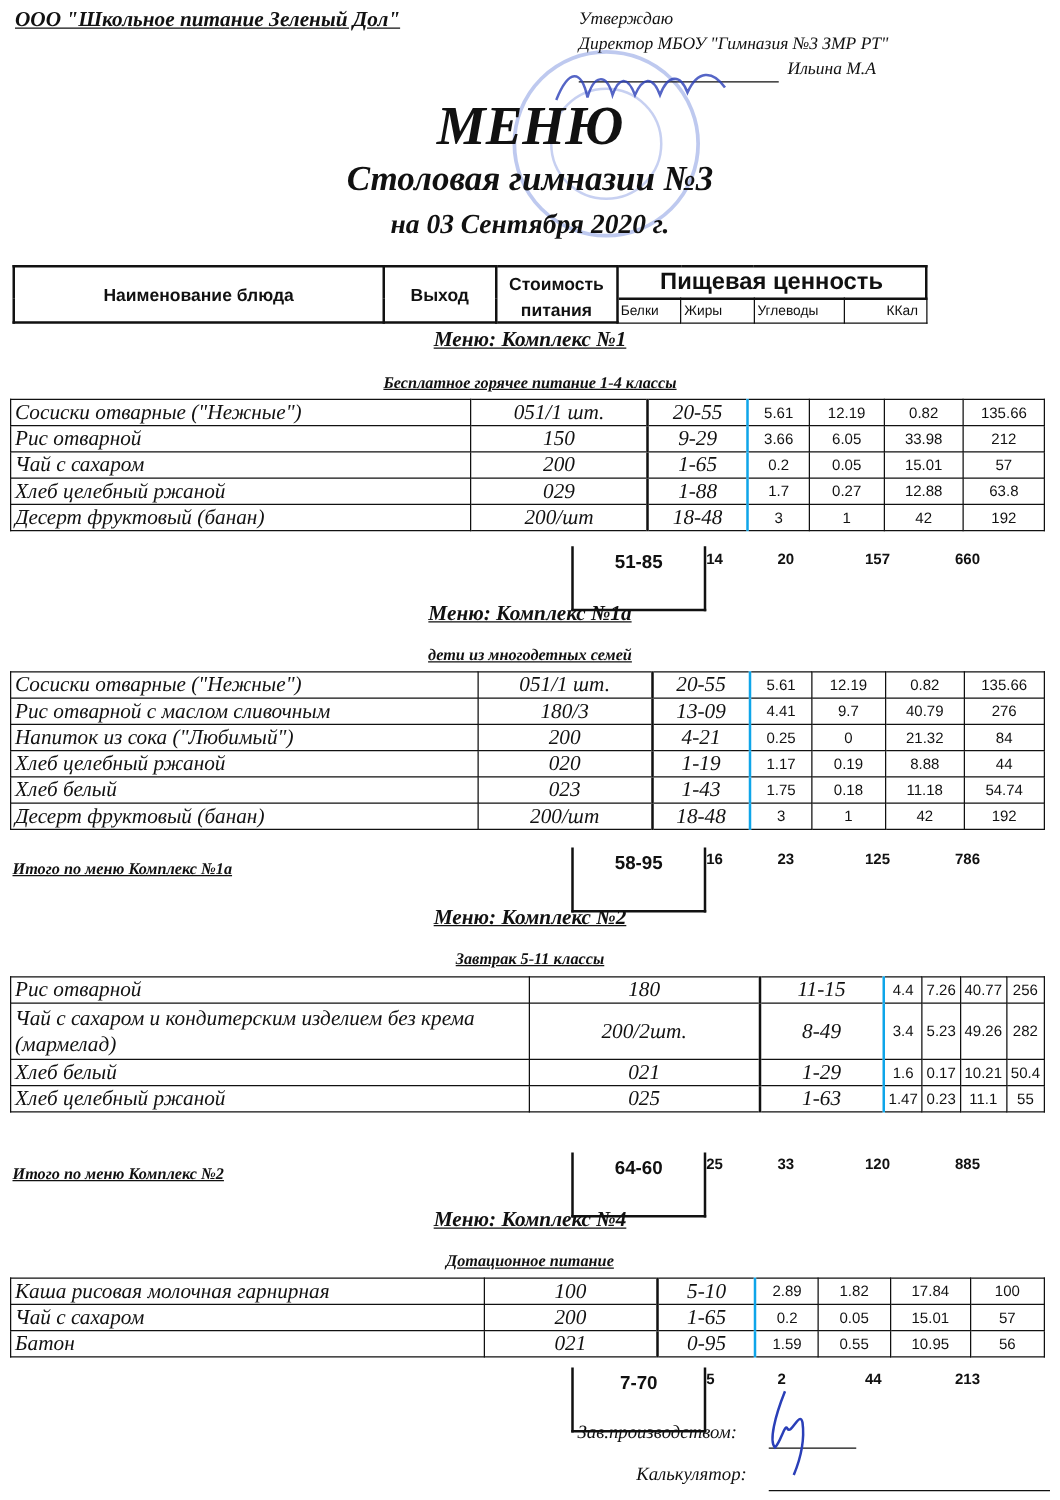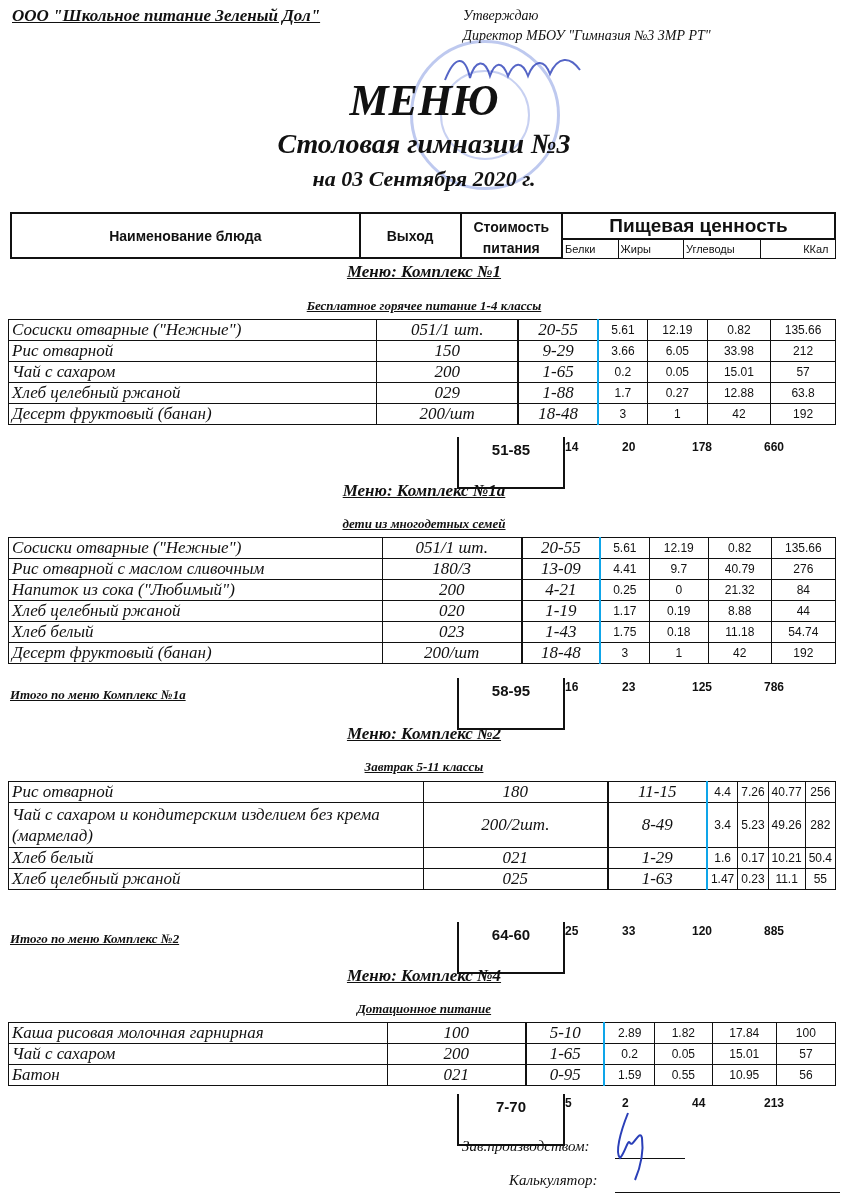--- a/index.html
+++ b/index.html
@@ -12,21 +12,21 @@
   .stamp{left:410px;top:40px;width:150px;height:150px;border-radius:50%;
          border:3px solid rgba(70,100,210,0.35);box-sizing:border-box;}
   .stamp2{left:440px;top:70px;width:90px;height:90px;border-radius:50%;
           border:2px solid rgba(70,100,210,0.3);box-sizing:border-box;}
   .sig1{left:440px;top:50px;width:150px;height:36px;}
   .title{left:0;width:848px;text-align:center;font-weight:bold;font-style:italic;}
   .t1{top:75px;font-size:44px;}
   .t2{top:128px;font-size:28px;}
   .t3{top:166px;font-size:22px;}
   table{border-collapse:collapse;}
-  .hdr{left:10px;top:212px;width:826px;border-radius:20px;}
+  .hdr{left:10px;top:212px;width:732px;border-radius:20px;}
   .hdr td{border:2px solid #111;font-family:"Liberation Sans",sans-serif;font-weight:bold;text-align:center;font-size:14px;}
   .hdr .small{font-weight:normal;font-size:11px;text-align:left;padding-left:2px;border-width:1px;}
   .sec-title{left:0;width:848px;text-align:center;font-weight:bold;font-style:italic;text-decoration:underline;font-size:17px;}
   .sec-sub{left:0;width:848px;text-align:center;font-weight:bold;font-style:italic;text-decoration:underline;font-size:13px;}
   .items{left:8px;width:828px;}
   .items td{border:1.5px solid #111;height:20px;padding:0 3px;}
   .items td.name{font-style:italic;font-size:17px;width:438px;white-space:nowrap;}
   .items td.name.wrap{white-space:normal;line-height:21px;}
   .items td.out{font-style:italic;font-size:17px;text-align:center;width:190px;}
   .items td.cost{font-style:italic;font-size:17px;text-align:center;width:100px;border-left:2px solid #111;border-right:2px solid #0ea5e9;}
@@ -41,20 +41,21 @@
 </style>
 </head>
 <body>
 
 <div class="abs org">ООО "Школьное питание Зеленый Дол"</div>
 <div class="abs stamp"></div>
 <div class="abs stamp2"></div>
 <div class="abs approve">
   <div>Утверждаю</div>
   <div>Директор МБОУ "Гимназия №3 ЗМР РТ"</div>
+  <div><span class="line"></span>&nbsp;&nbsp;<span>Ильина М.А</span></div>
 </div>
 <svg class="abs sig1" viewBox="0 0 150 36">
   <path d="M5,30 C15,5 25,5 30,28 C35,10 45,8 50,26 C55,12 62,10 68,26 C74,12 82,10 88,26 C94,10 104,8 110,24 C118,6 130,6 140,20" fill="none" stroke="#2a3fb8" stroke-width="2" opacity="0.8"></path>
 </svg>
 
 <div class="abs title t1">МЕНЮ</div>
 <div class="abs title t2">Столовая гимназии №3</div>
 <div class="abs title t3">на 03 Сентября 2020 г.</div>
 
 <table class="abs hdr">
@@ -122,21 +123,21 @@
         <td class="n">3</td>
         <td class="n">1</td>
         <td class="n">42</td>
         <td class="n">192</td>
       </tr>
 </tbody>
   </table>
 <div class="abs total-box" style="top:437px">51-85</div>
 <div class="abs tot" style="top:440px;left:565px;width:50px">14</div>
 <div class="abs tot" style="top:440px;left:622px;width:60px">20</div>
-<div class="abs tot" style="top:440px;left:692px;width:70px">178</div>
+<div class="abs tot" style="top:440px;left:692px;width:70px">157</div>
 <div class="abs tot" style="top:440px;left:764px;width:70px">660</div>
 
 <div class="abs sec-title" style="top:481px">Меню: Комплекс №1а</div>
 <div class="abs sec-sub" style="top:516px">дети из многодетных семей</div>
 <table class="abs items" style="top:537px">
   <tbody>
       <tr>
         <td class="name">Сосиски отварные ("Нежные")</td>
         <td class="out">051/1 шт.</td>
         <td class="cost">20-55</td>

